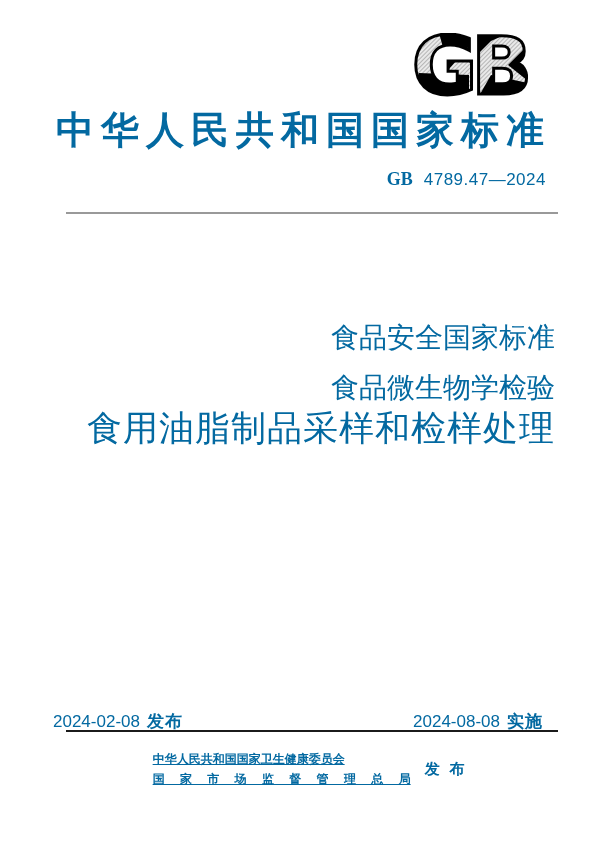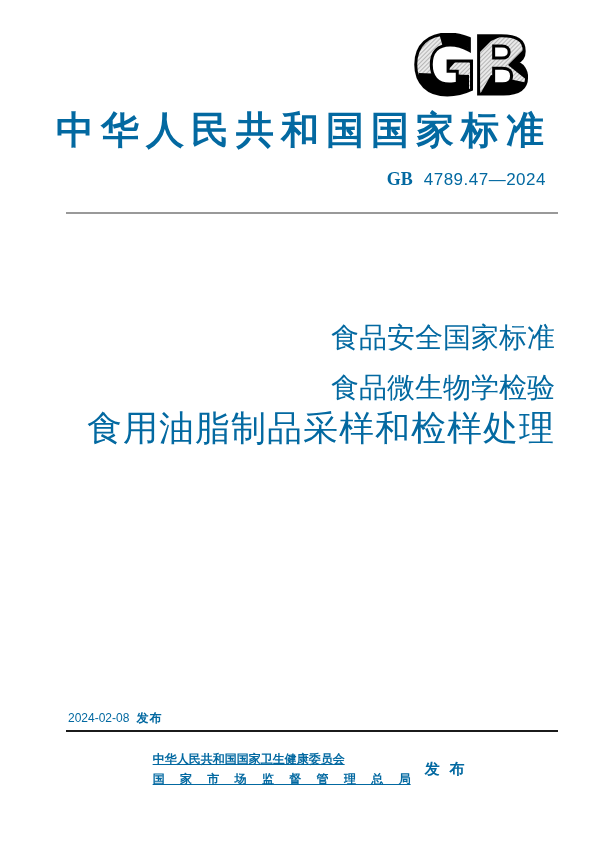--- a/index.html
+++ b/index.html
@@ -38,23 +38,23 @@
     text-align:right;
     font-family:"Liberation Sans", sans-serif;
     font-weight:500;
   }
   .title-line-a{font-size:28px;line-height:34px;}
   .title-line-b{font-size:28px;line-height:34px;margin-top:16px;}
   .title-line-c{font-size:35px;line-height:34px;margin-top:6px;letter-spacing:1px;}
 
   
   .date-row{
-    position:absolute;top:710px;left:68px;width:490px;
+    position:absolute;top:710px;left:53px;width:490px;
     display:flex;justify-content:space-between;align-items:baseline;
-    font-family:"Liberation Sans", sans-serif;font-size:12px;
+    font-family:"Liberation Sans", sans-serif;font-size:17px;
     white-space:nowrap;
     gap:12px;
   }
   .date-row .d-label{font-weight:bold;margin-left:7px;letter-spacing:1px;}
 
   .rule-black{position:absolute;top:730px;left:66px;width:492px;height:2px;background:#1b1b1b;}
 
   
   .authority-row{
     position:absolute;top:749px;left:0;width:600px;
@@ -113,20 +113,23 @@
   <div class="title-block">
     <div class="title-line-a">食品安全国家标准</div>
     <div class="title-line-b">食品微生物学检验</div>
     <div class="title-line-c">食用油脂制品采样和检样处理</div>
   </div>
 
   <div class="date-row">
     <div>
       <span>2024-02-08</span><span class="d-label">发布</span>
     </div>
+    <div>
+      <span>2024-08-08</span><span class="d-label">实施</span>
+    </div>
   </div>
 
   <div class="rule-black"></div>
 
   <div class="authority-row">
     <div class="authority-lines">
       <div class="authority-line-1">中华人民共和国国家卫生健康委员会</div>
       <div class="authority-line-2">国家市场监督管理总局</div>
     </div>
     <div class="publish-action">发 布</div>

